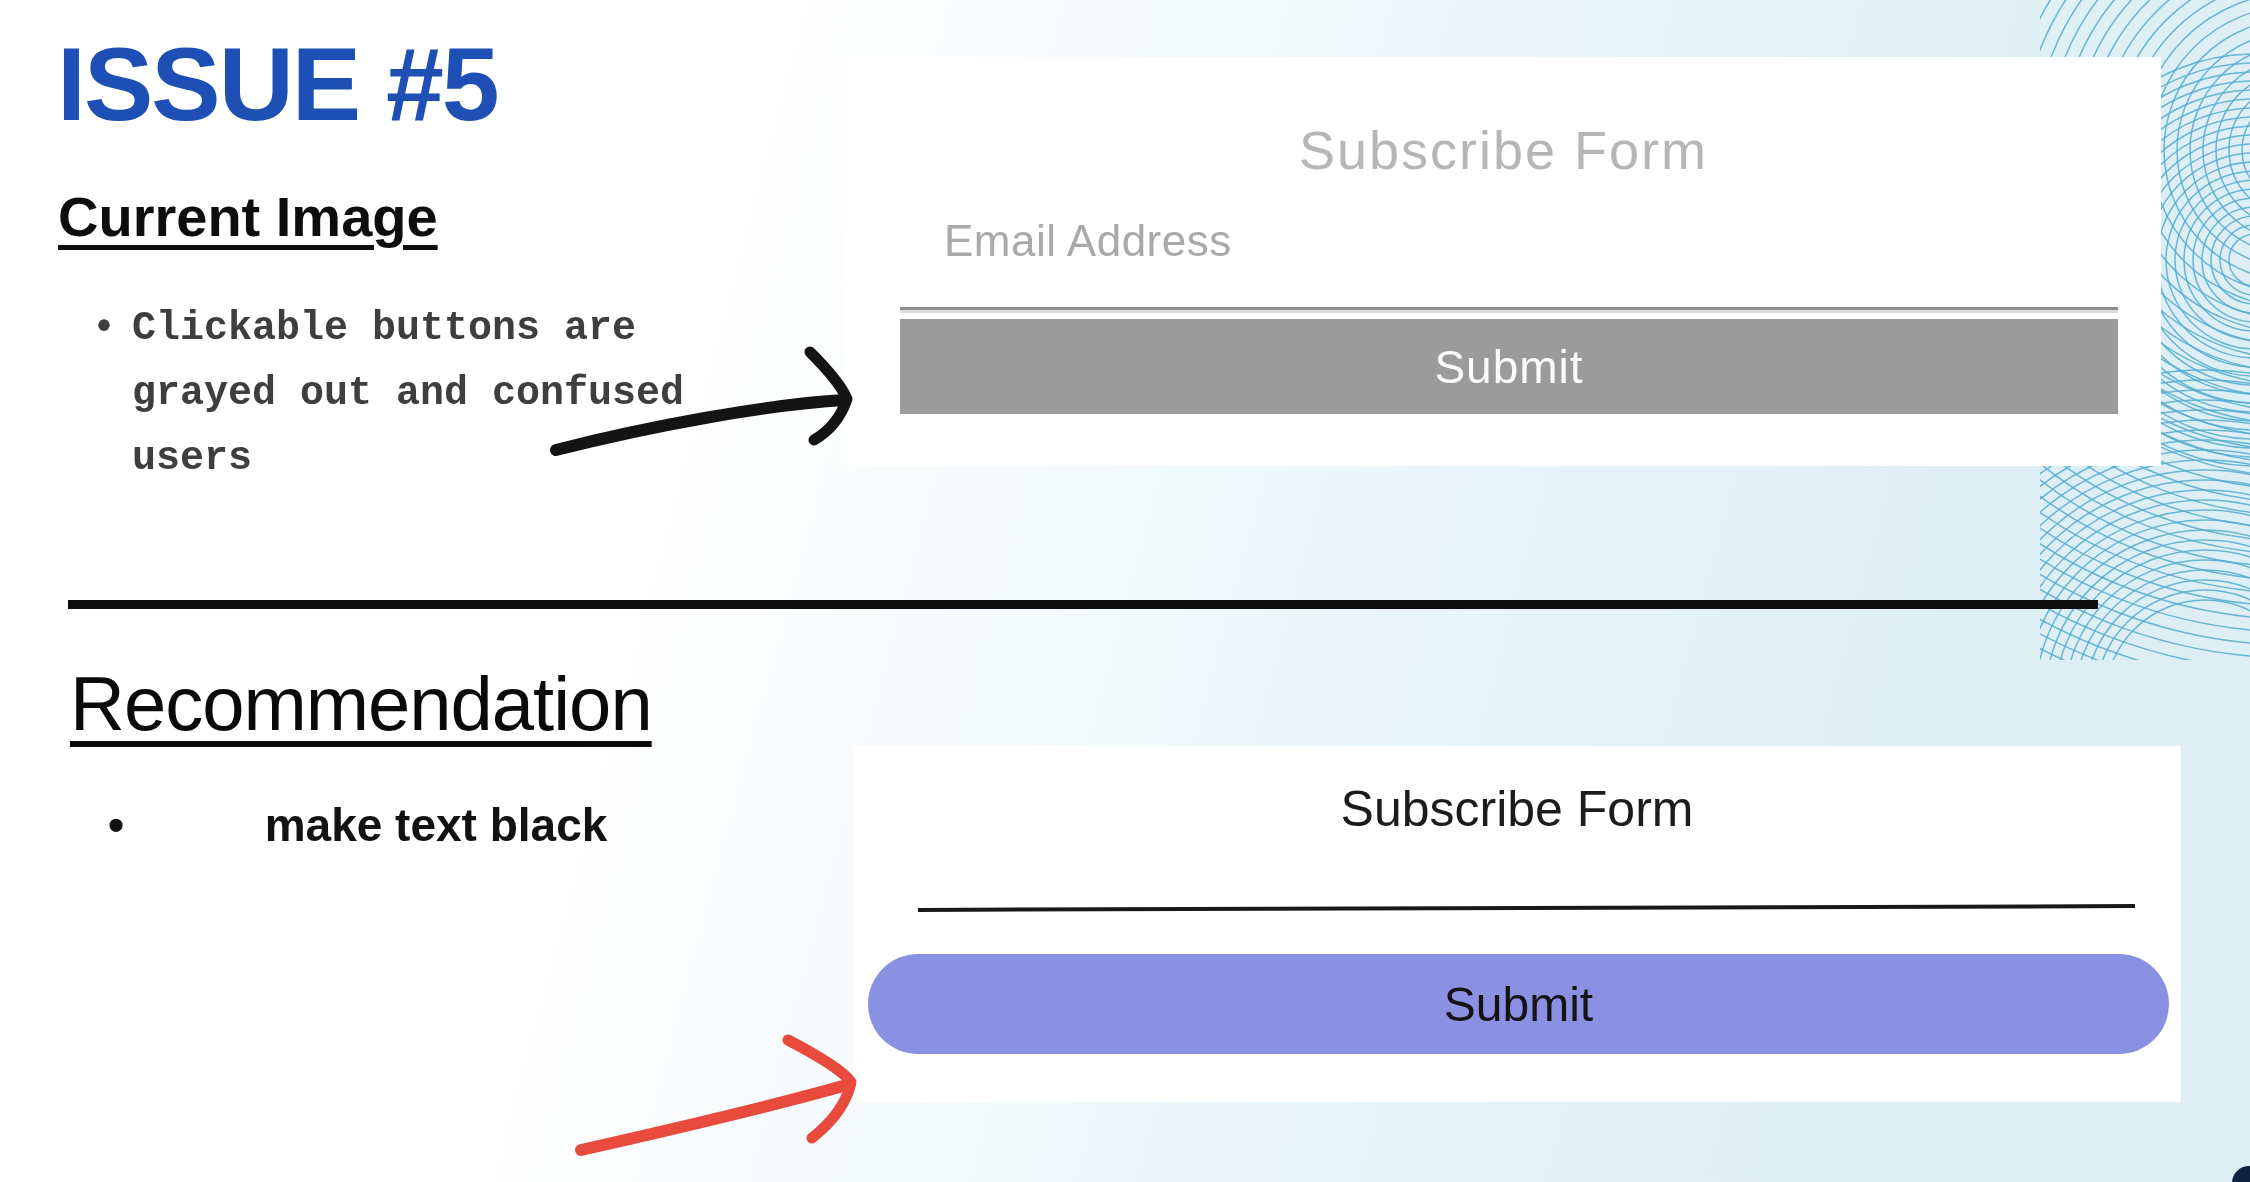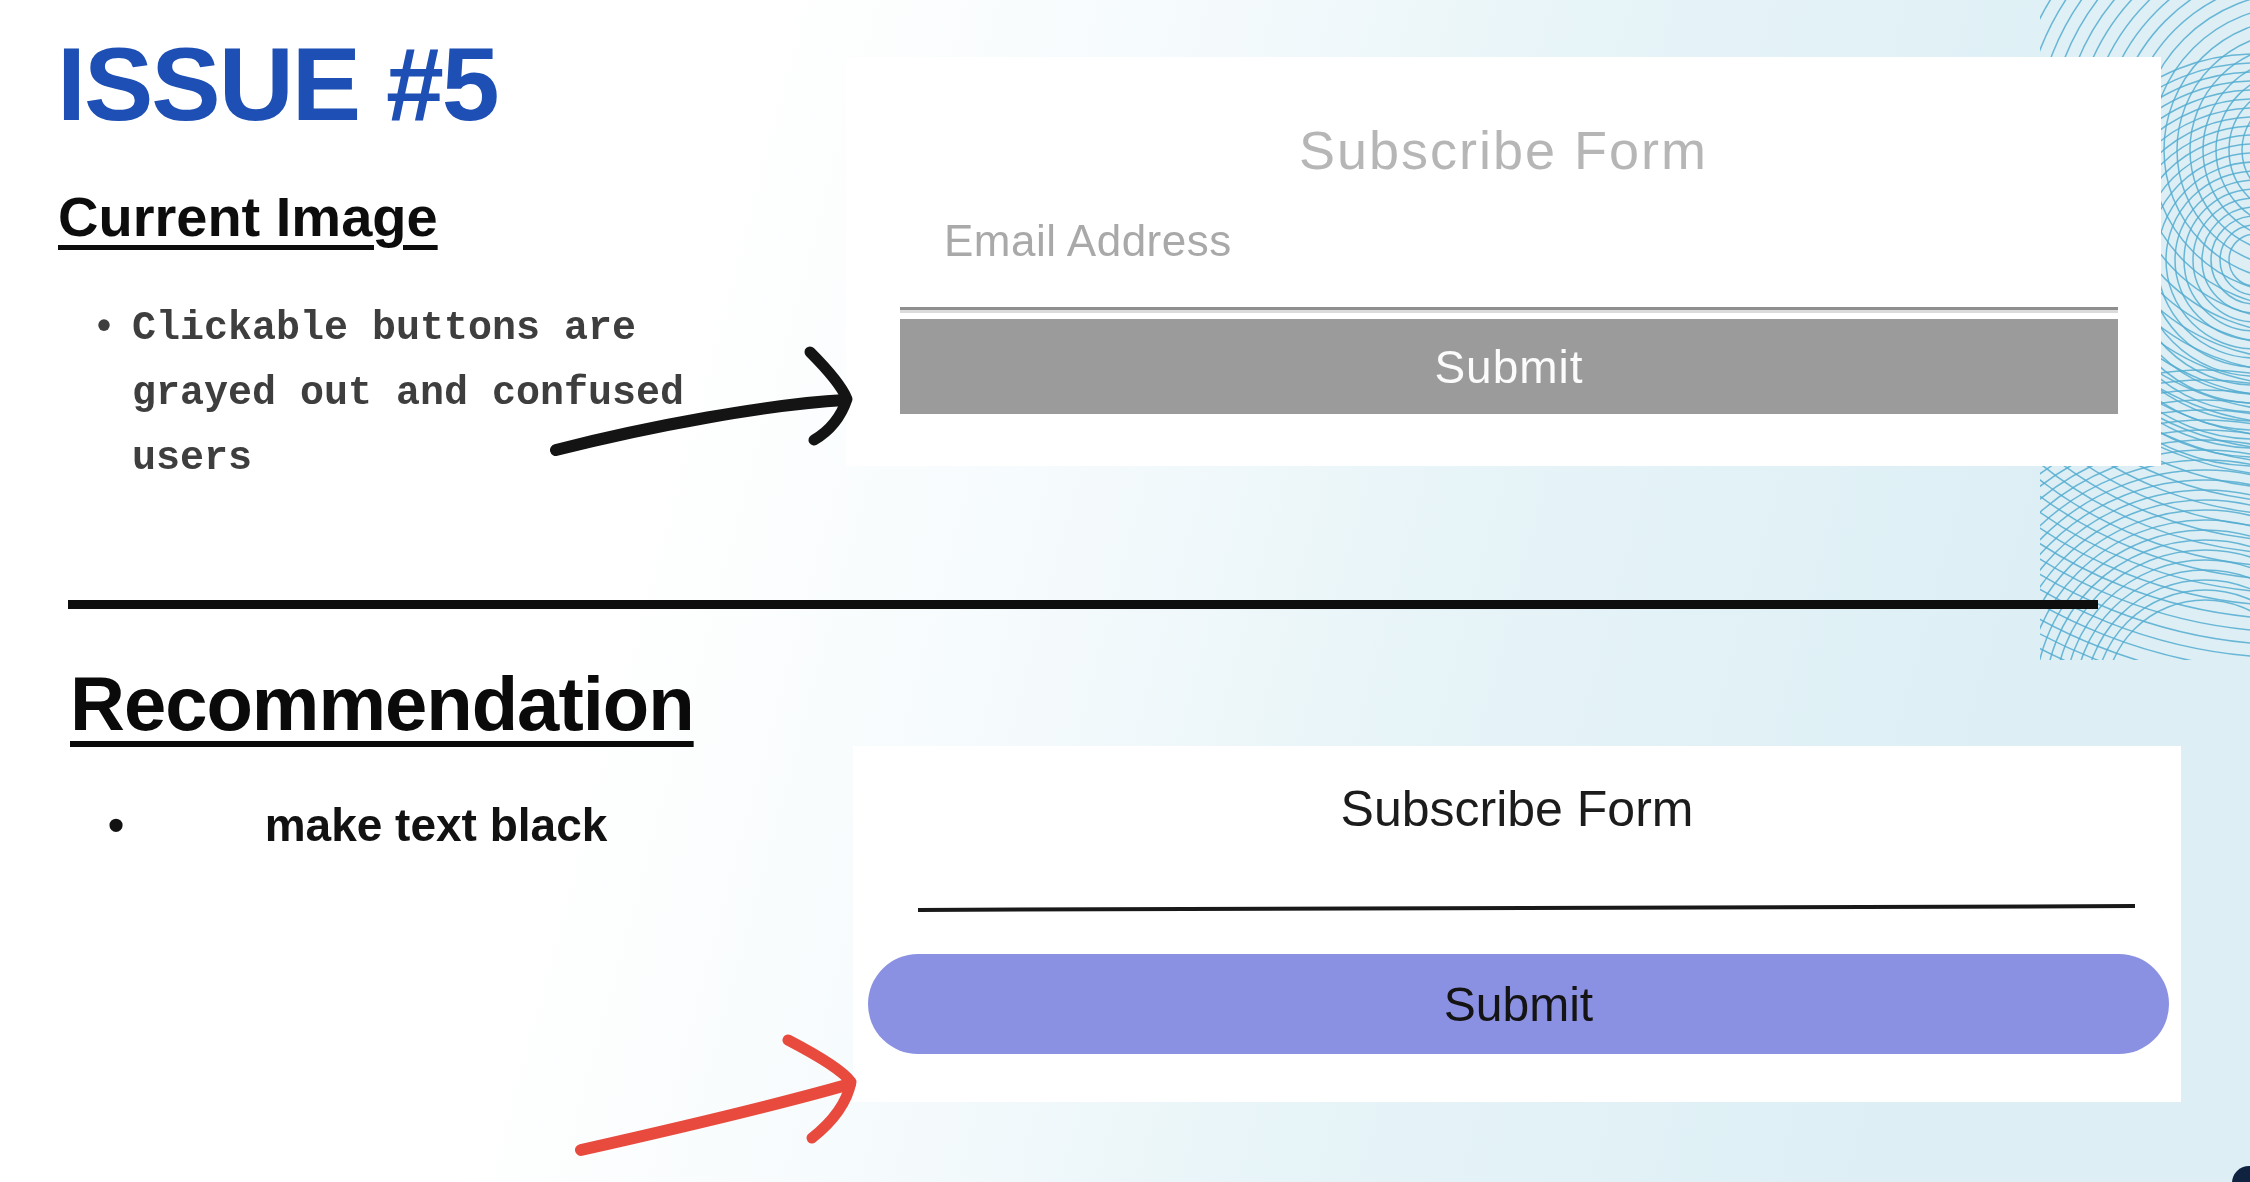--- a/index.html
+++ b/index.html
@@ -22,21 +22,21 @@
     font-size:56px;font-weight:700;color:#0d0d0d;
     text-decoration:underline;text-decoration-thickness:5px;text-underline-offset:9px;
   }
   ul.bullets{list-style:none;margin:0;padding:0;position:absolute;z-index:3;}
   ul.bullets li{position:relative;}
   ul.bullets li::before{content:"\2022";position:absolute;left:0;top:0;}
   .current-bullets{left:92px;top:296px;width:620px;font-size:40px;font-weight:600;color:#3e3e3e;line-height:65px;}
   .current-bullets li{padding-left:40px;font-family:Liberation Mono, monospace;}
   .rec-heading{
     position:absolute;left:70px;top:660px;margin:0;z-index:3;
-    font-size:76px;font-weight:700;letter-spacing:-1px;color:#0a0a0a;
+    font-size:76px;font-weight:400;letter-spacing:-1px;color:#0a0a0a;
     text-decoration:underline;text-decoration-thickness:6px;text-underline-offset:11px;
   }
   .rec-bullets{left:108px;top:788px;width:610px;font-size:46px;font-weight:700;color:#121212;line-height:74px;text-align:center;}
   .rec-bullets li{padding-left:46px;}
   .divider{position:absolute;left:68px;top:600px;width:2030px;height:9px;background:#0e0e0e;z-index:3;}
   
   .card{position:absolute;background:#ffffff;z-index:2;}
   .card1{left:846px;top:57px;width:1315px;height:409px;}
   .card2{left:853px;top:746px;width:1328px;height:356px;}
   .form1-title{position:absolute;left:0;top:62px;width:100%;text-align:center;

